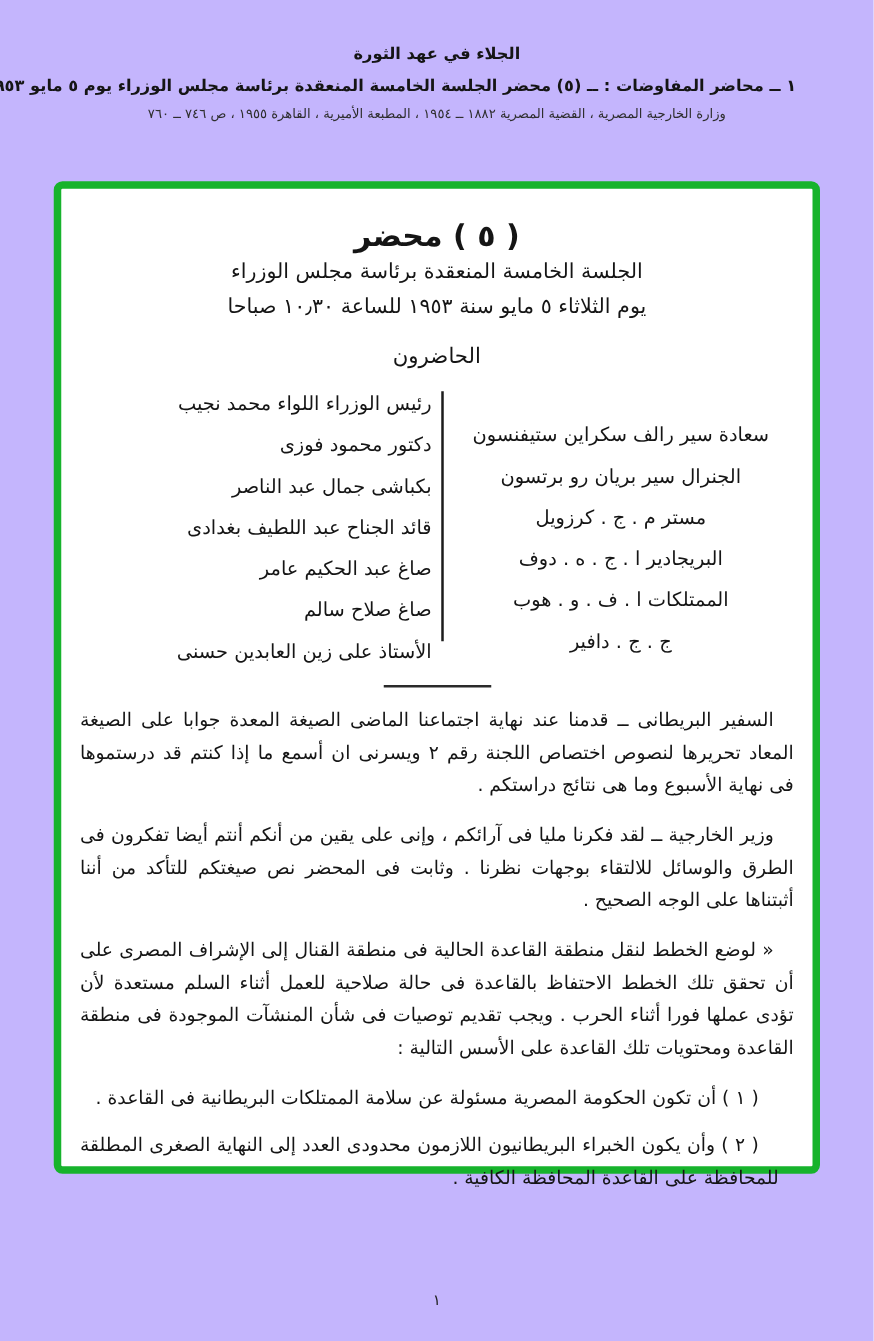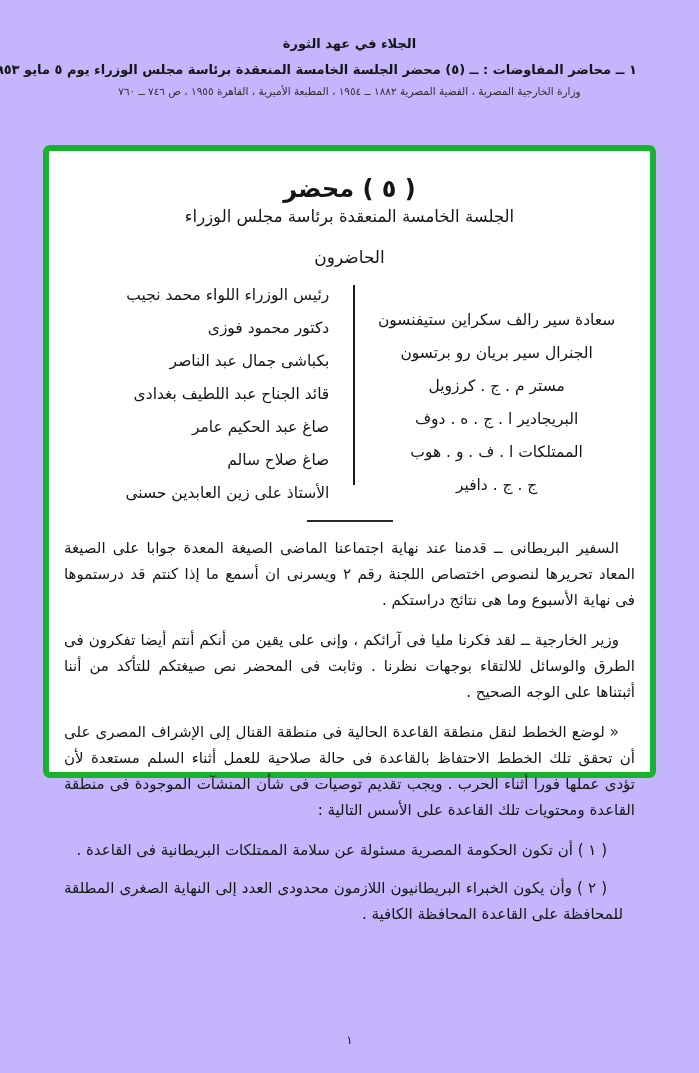--- a/index.html
+++ b/index.html
@@ -13,36 +13,36 @@
     overflow:hidden;
   }
   
   .header{position:absolute;top:36px;left:0;right:0;text-align:center;}
   .header-line1{font-size:13px;font-weight:bold;}
   .header-line2{font-size:13px;font-weight:bold;margin-top:11px;padding:0 62px;white-space:nowrap;}
   .header-line3{font-size:10.5px;margin-top:8px;color:#2e2e2e;}
   
   .green-box{
     position:absolute;left:43px;top:145px;
-    width:613px;height:633px;
+    width:613px;height:794px;
     box-sizing:border-box;
     border:6px solid #0369a1;
     border-radius:7px;
     padding:0 12px;
     background:#fff;
   }
   .doc-title{margin-top:24px;text-align:center;font-size:24px;font-weight:bold;letter-spacing:1px;}
   .doc-sub1{margin-top:4px;text-align:center;font-size:16.5px;}
   .doc-sub2{margin-top:9px;text-align:center;font-size:16.5px;}
   .att-heading{margin-top:21px;text-align:center;font-size:17px;}
   
   .att-cols{display:flex;margin-top:12px;}
   .col-british{width:49%;text-align:center;font-size:15.5px;line-height:33px;margin-top:25px;}
   .col-divider{width:2px;background:#1c1c1c;height:200px;margin-top:6px;}
-  .col-egyptian{flex:1;text-align:right;font-size:15.5px;line-height:33px;padding-right:24px;padding-left:4px;}
+  .col-egyptian{flex:1;text-align:right;font-size:15.5px;line-height:33px;padding-right:8px;padding-left:4px;}
   .att-row{white-space:nowrap;}
   .mid-rule{width:86px;border:0;border-top:2px solid #2a2a2a;margin:10px auto 0;}
   
   .body-text{margin-top:13px;font-size:15px;line-height:26px;text-align:justify;padding:0 3px;}
   .body-text p{margin:0 0 14px;text-indent:16px;}
   .body-text p.list-item{padding-right:12px;margin-bottom:12px;}
   
   .page-num{position:absolute;bottom:26px;left:0;right:0;text-align:center;font-size:12px;color:#222;}
 </style>
 </head>
@@ -53,20 +53,21 @@
   <div class="header">
     <div class="header-line1">الجلاء في عهد الثورة</div>
     <div class="header-line2">١ ــ محاضر المفاوضات : ــ (٥) محضر الجلسة الخامسة المنعقدة برئاسة مجلس الوزراء يوم ٥ مايو ١٩٥٣</div>
     <div class="header-line3">وزارة الخارجية المصرية ، القضية المصرية ١٨٨٢ ــ ١٩٥٤ ، المطبعة الأميرية ، القاهرة ١٩٥٥ ، ص ٧٤٦ ــ ٧٦٠</div>
   </div>
 
   <div class="green-box" style="border-color: rgb(23, 179, 44);">
 
     <div class="doc-title">( ٥ ) محضر</div>
     <div class="doc-sub1">الجلسة الخامسة المنعقدة برئاسة مجلس الوزراء</div>
+    <div class="doc-sub2">يوم الثلاثاء ٥ مايو سنة ١٩٥٣ للساعة ١٠٫٣٠ صباحا</div>
 
     <div class="att-heading">الحاضرون</div>
 
     <div class="att-cols">
       <div class="col-british">
         <div class="att-row">سعادة سير رالف سكراين ستيفنسون</div>
         <div class="att-row">الجنرال سير بريان رو برتسون</div>
         <div class="att-row">مستر م . ج . كرزويل</div>
         <div class="att-row">البريجادير ا . ج . ه . دوف</div>
         <div class="att-row">الممتلكات ا . ف . و . هوب</div>

